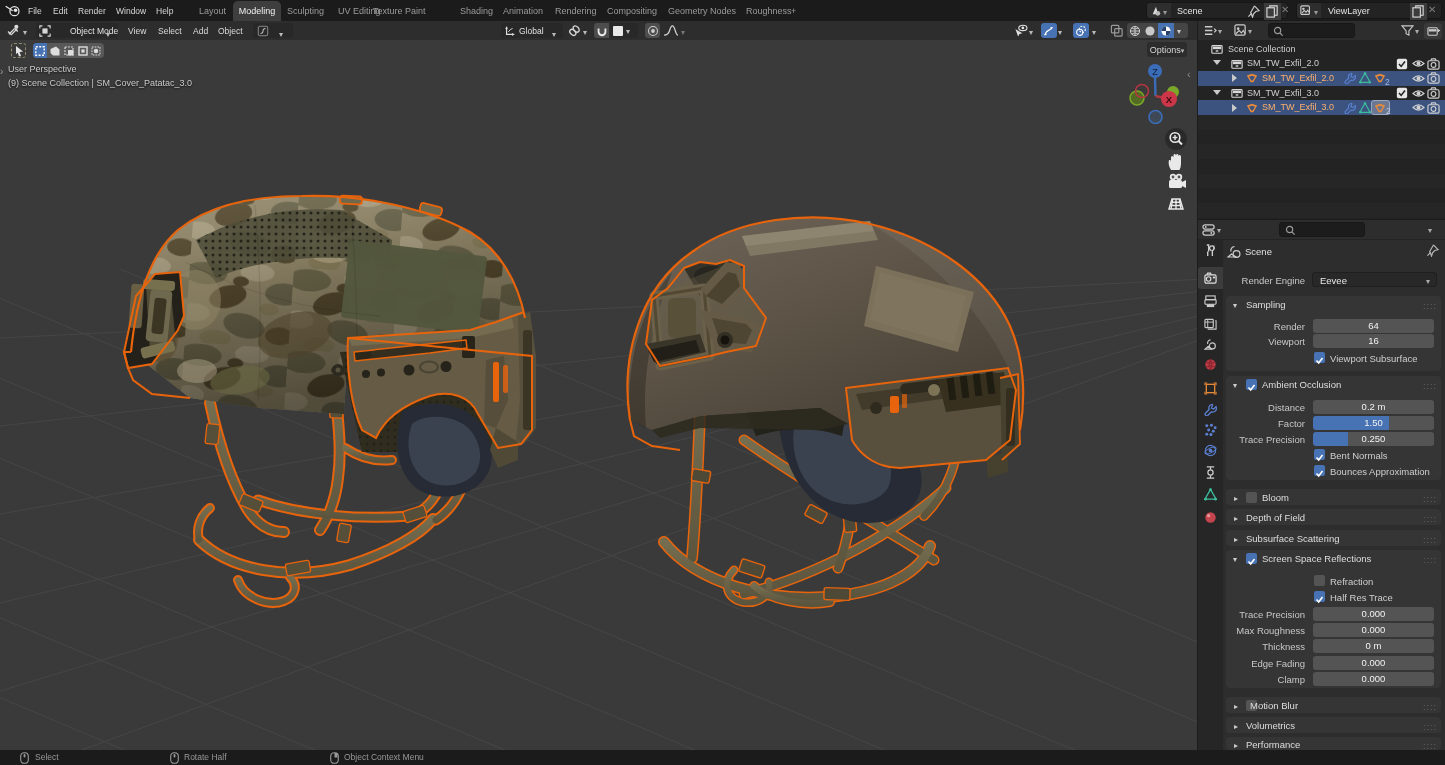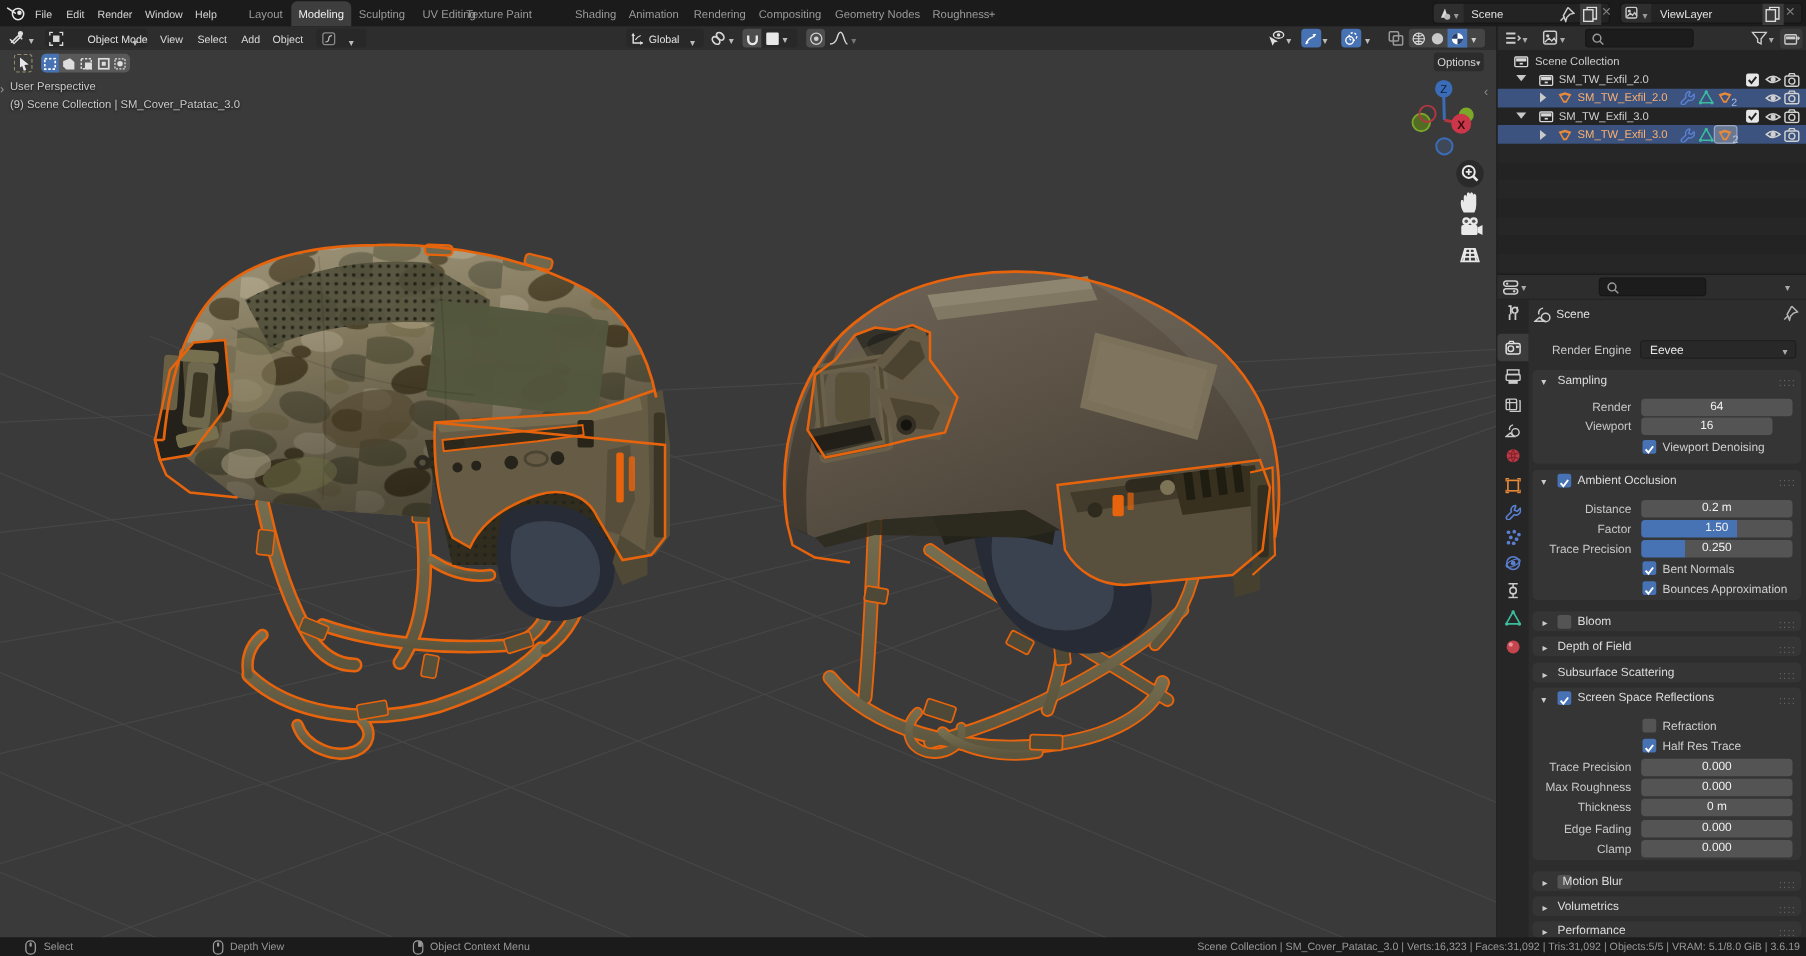--- a/index.html
+++ b/index.html
@@ -790,25 +790,25 @@
     </div>
 
     <div class="pbox" style="top:56px;height:75px">
       <div class="phead" style="position:absolute;left:20px;top:1px">Sampling</div>
       <div class="abs" style="left:7px;top:5px;color:#ccc;font-size:8px">▾</div>
       <div class="abs" style="right:4px;top:5px;color:#666;font-size:9px;letter-spacing:1px">::::</div>
     </div>
     <div class="plabel" style="left:0;top:80px;width:82px">Render</div>
     <div class="pinput" style="left:90px;top:79px;width:121px">64</div>
     <div class="plabel" style="left:0;top:95px;width:82px">Viewport</div>
-    <div class="pinput" style="left:90px;top:94px;width:105px">16</div>
+    <div class="pinput" style="left:90px;top:94px;width:121px">16</div>
     <div class="pcheck" style="left:91px;top:112px"><svg width="11" height="11" viewBox="0 0 11 11">
             <path d="M2.5,5.5 L4.7,8 L8.5,3" fill="none" stroke="#fff" stroke-width="1.6"></path>
           </svg></div>
-    <div class="pchecklabel" style="left:107px;top:112px">Viewport Denoising</div>
+    <div class="pchecklabel" style="left:107px;top:112px">Viewport Subsurface</div>
 
     <div class="pbox" style="top:136px;height:104px">
       <div class="abs" style="left:7px;top:5px;color:#ccc;font-size:8px">▾</div>
       <div class="pcheck" style="left:20px;top:2.5px"><svg width="11" height="11" viewBox="0 0 11 11">
               <path d="M2.5,5.5 L4.7,8 L8.5,3" fill="none" stroke="#fff" stroke-width="1.6"></path>
             </svg></div>
       <div class="phead" style="position:absolute;left:36px;top:1px">Ambient Occlusion</div>
       <div class="abs" style="right:4px;top:5px;color:#666;font-size:9px;letter-spacing:1px">::::</div>
     </div>
     <div class="plabel" style="left:0;top:161px;width:82px">Distance</div>
@@ -889,21 +889,20 @@
 <div id="status">
   <svg class="abs" style="left:20px;top:2px" width="9" height="12" viewBox="0 0 9 12">
         <rect x="0.7" y="0.7" width="7.6" height="10.6" rx="3.5" fill="none" stroke="#9a9a9a" stroke-width="1.1"></rect>
         <rect x="3.6" y="2" width="1.8" height="3.4" rx="0.9" fill="#9a9a9a"></rect>
       </svg>
   <div class="txt" style="left:35px">Select</div>
   <svg class="abs" style="left:170px;top:2px" width="9" height="12" viewBox="0 0 9 12">
         <rect x="0.7" y="0.7" width="7.6" height="10.6" rx="3.5" fill="none" stroke="#9a9a9a" stroke-width="1.1"></rect>
         <rect x="3.6" y="2" width="1.8" height="3.4" rx="0.9" fill="#9a9a9a"></rect>
       </svg>
-  <div class="txt" style="left:184px">Depth View</div>
+  <div class="txt" style="left:184px">Rotate Half</div>
   <svg class="abs" style="left:330px;top:2px" width="9" height="12" viewBox="0 0 9 12">
         <rect x="0.7" y="0.7" width="7.6" height="10.6" rx="3.5" fill="none" stroke="#9a9a9a" stroke-width="1.1"></rect>
         <rect x="4.5" y="1" width="3" height="4.5" fill="#9a9a9a"></rect>
       </svg>
   <div class="txt" style="left:344px">Object Context Menu</div>
-  <div class="txt" style="right:5px">Scene Collection | SM_Cover_Patatac_3.0 | Verts:16,323 | Faces:31,092 | Tris:31,092 | Objects:5/5 | VRAM: 5.1/8.0 GiB | 3.6.19</div>
 </div>
 </div>
 
 </body></html>

